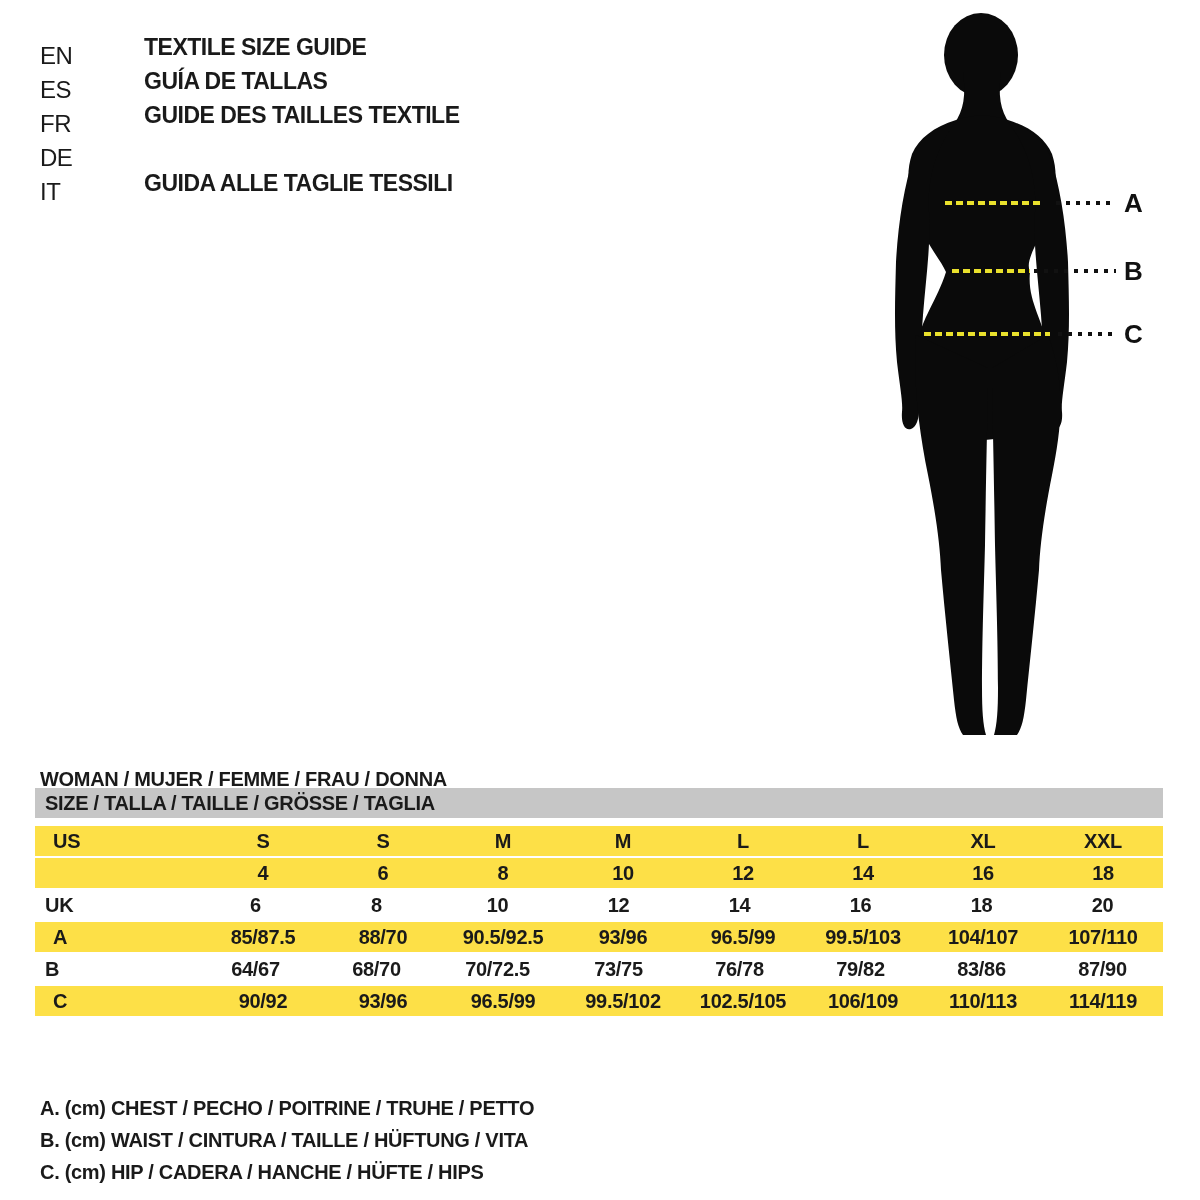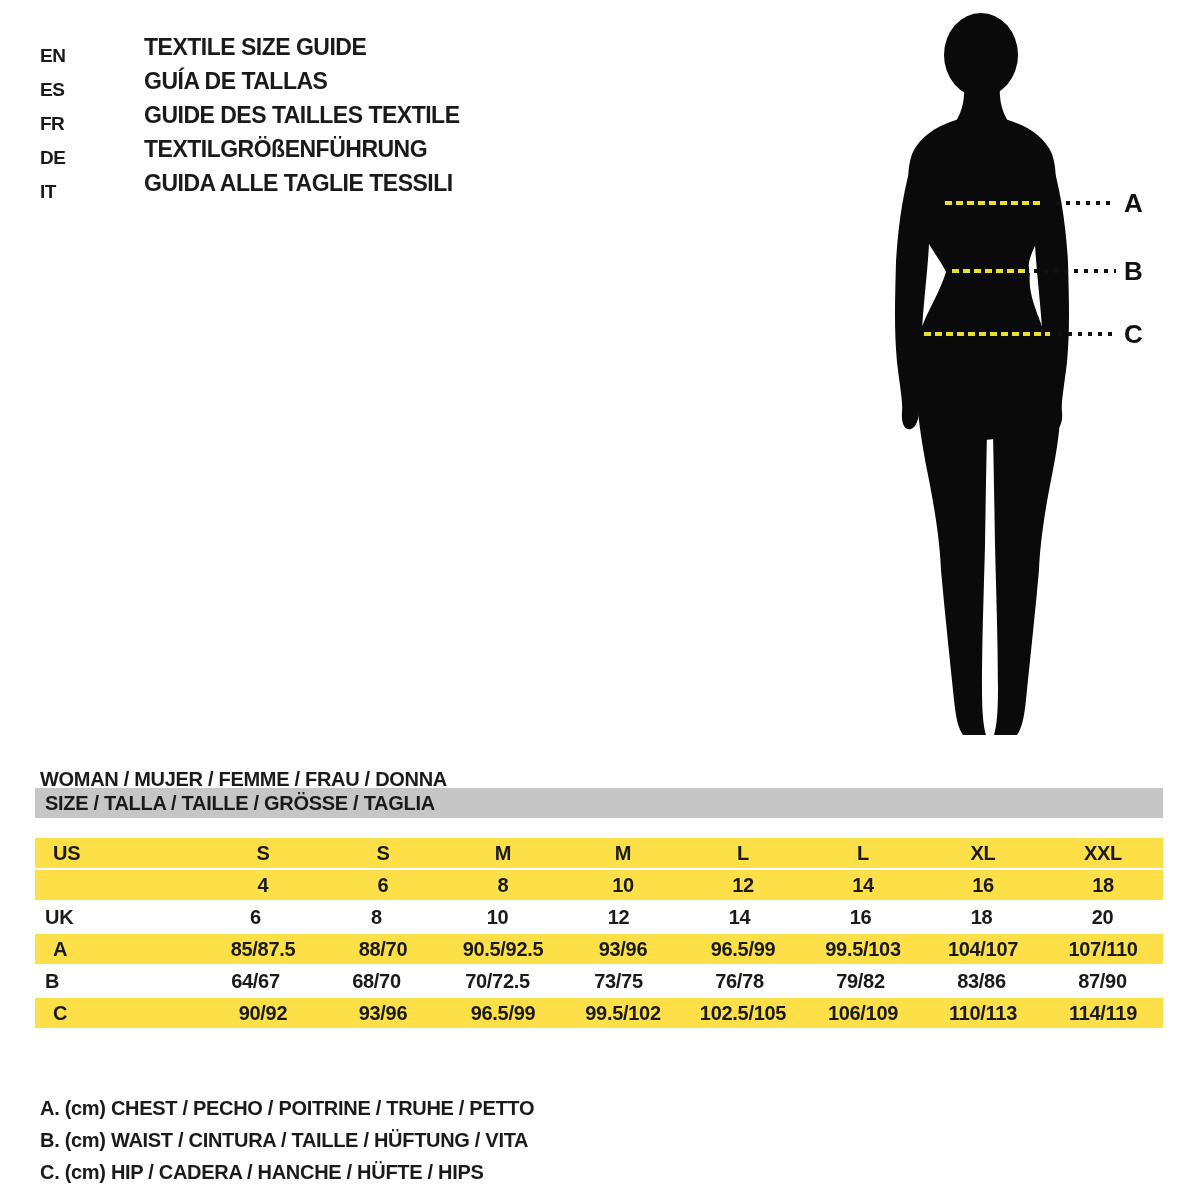--- a/index.html
+++ b/index.html
@@ -4,37 +4,37 @@
 <style>
   html,body{margin:0;padding:0;}
   body{
     width:1200px;height:1200px;position:relative;overflow:hidden;
     background:#ffffff;color:#1a1a1a;
     font-family:"Liberation Sans",sans-serif;
   }
   
   .lang-list{position:absolute;left:40px;top:30px;}
   .lang-row{display:flex;height:34px;align-items:center;}
-  .lang-code{width:78px;font-weight:700;font-size:19px;letter-spacing:-0.5px;margin-top:18px;}
+  .lang-code{width:78px;font-weight:400;font-size:24px;letter-spacing:-0.5px;margin-top:18px;}
   .lang-label{font-weight:700;font-size:23px;letter-spacing:-0.5px;white-space:nowrap;margin-left:26px;}
 
   
   .figure{position:absolute;left:860px;top:0;width:340px;height:745px;}
   .figure svg{display:block;width:340px;height:745px;}
   .measure-label{position:absolute;font-size:26px;font-weight:700;color:#111;}
   .measure-label.a{left:264px;top:188px;}
   .measure-label.b{left:264px;top:256px;}
   .measure-label.c{left:264px;top:319px;}
 
   
   .section-title{position:absolute;left:40px;top:768px;font-size:20px;font-weight:700;letter-spacing:-0.3px;}
 
   
   .size-table{position:absolute;left:35px;top:788px;width:1128px;font-weight:700;font-size:20px;letter-spacing:-0.3px;}
-  .table-header{background:#c6c6c6;height:30px;line-height:30px;padding-left:10px;margin-bottom:20px;}
+  .table-header{background:#c6c6c6;height:30px;line-height:30px;padding-left:10px;margin-bottom:8px;}
   .trow{display:flex;align-items:center;height:30px;margin-bottom:2px;}
   .trow.shaded{background:#fde047;padding-left:8px;}
   .tlabel{width:160px;padding-left:10px;box-sizing:border-box;}
   .tcell{flex:1;text-align:center;}
 
   
   .legend{position:absolute;left:40px;top:1092px;}
   .legend-line{font-size:20px;font-weight:700;letter-spacing:-0.3px;line-height:32px;white-space:nowrap;}
 </style>
 </head>
@@ -48,21 +48,20 @@
   <div class="lang-row">
     <span class="lang-code">ES</span>
     <span class="lang-label">GUÍA DE TALLAS</span>
   </div>
   <div class="lang-row">
     <span class="lang-code">FR</span>
     <span class="lang-label">GUIDE DES TAILLES TEXTILE</span>
   </div>
   <div class="lang-row">
     <span class="lang-code">DE</span>
-    <span class="lang-label">TEXTILGRÖßENFÜHRUNG</span>
   </div>
   <div class="lang-row">
     <span class="lang-code">IT</span>
     <span class="lang-label">GUIDA ALLE TAGLIE TESSILI</span>
   </div>
 </div>
 
 <div class="figure">
   <svg viewBox="0 0 340 745">
     <g fill="#0a0a0a" stroke="none">

